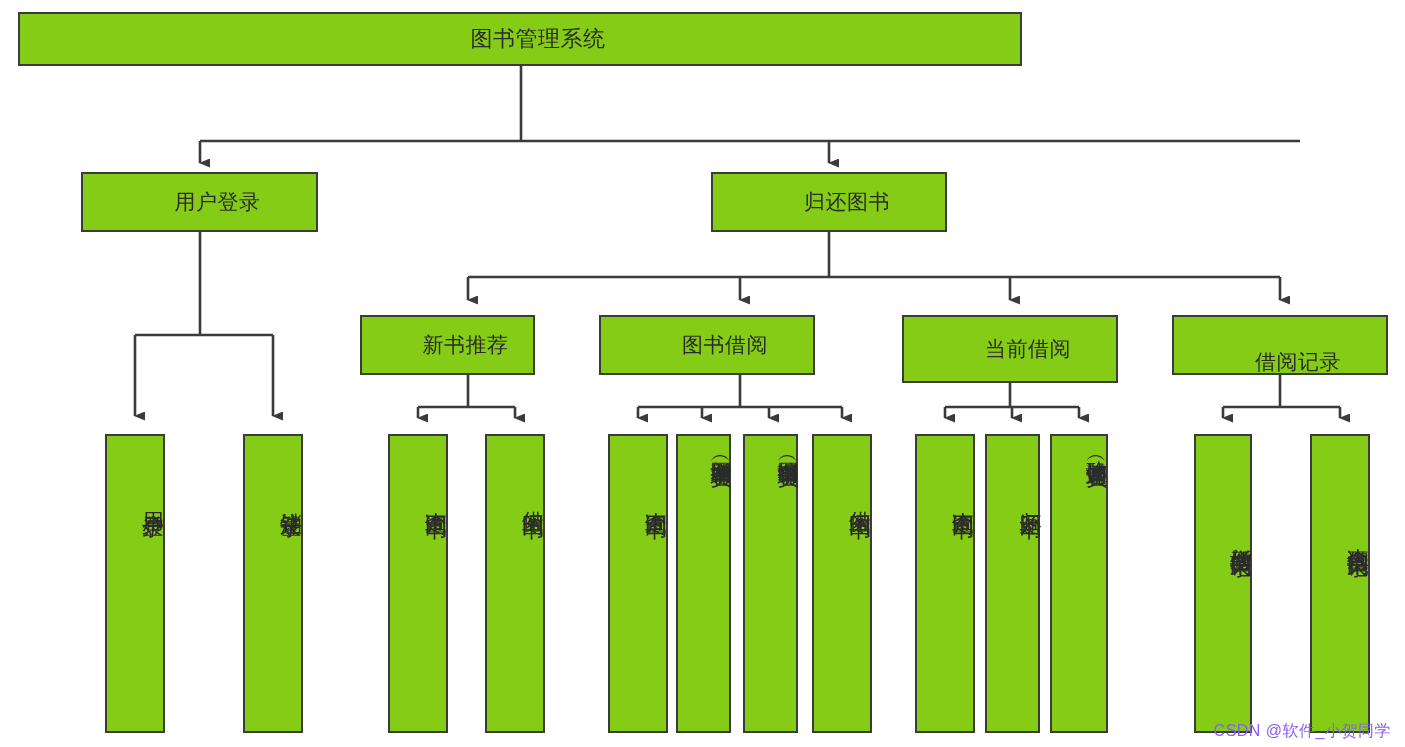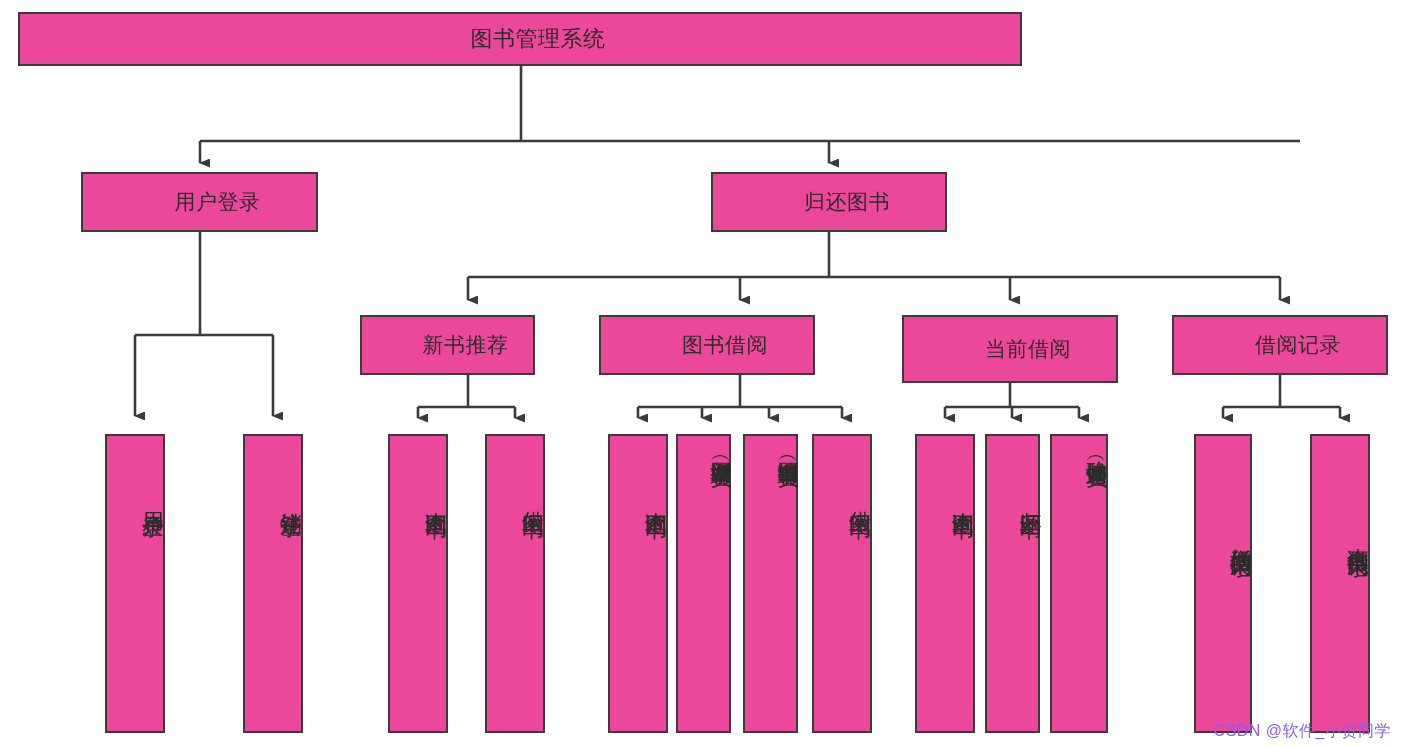--- a/index.html
+++ b/index.html
@@ -22,21 +22,21 @@
     left: 0;
     top: 0;
     width: 1405px;
     height: 747px;
     pointer-events: none;
   }
   .node {
     position: absolute;
     box-sizing: border-box;
     border: 2.5px solid #3b3b3b;
-    background: #ec4899;
+    background: #84cc16;
     display: flex;
     align-items: center;
     justify-content: center;
     color: #2b2b2b;
     padding-left: 36px;
   }
   .node .cap {
     display: block;
     text-align: center;
     line-height: 1.06;
@@ -155,21 +155,21 @@
 
   <div class="node h" style="left:360px; top:315px; width:175px; height:60px;">
     <span class="cap">新书推荐</span>
   </div>
   <div class="node h" style="left:599px; top:315px; width:216px; height:60px;">
     <span class="cap">图书借阅</span>
   </div>
   <div class="node h" style="left:902px; top:315px; width:216px; height:68px;">
     <span class="cap">当前借阅</span>
   </div>
-  <div class="node h" style="left:1172px; top:315px; width:216px; height:60px;">
+  <div class="node h" style="left:1172px; top:315px; width:216px; height:60px;align-items:flex-end;">
     <span class="cap">借阅记录</span>
   </div>
 
   <div class="node v mid" style="left:105px; top:434px; width:60px; height:299px;">
     <span class="cap">用户登录</span>
   </div>
   <div class="node v mid" style="left:243px; top:434px; width:60px; height:299px;">
     <span class="cap">注销登录</span>
   </div>
 

